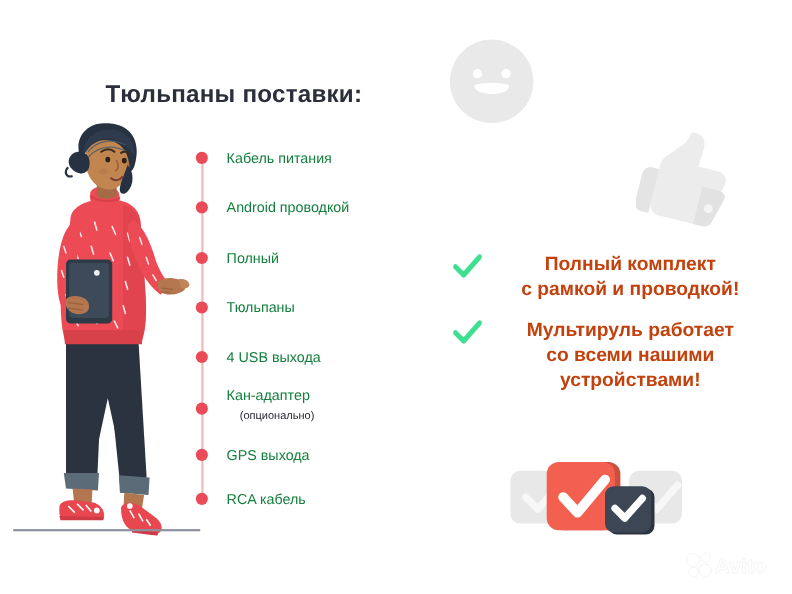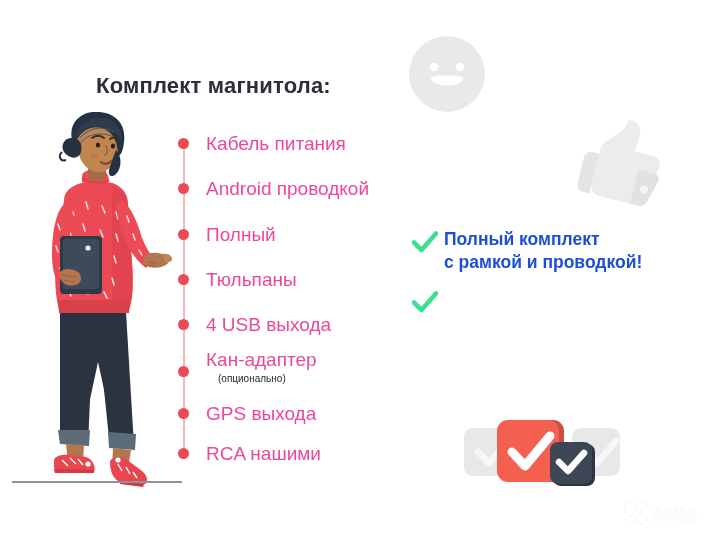--- a/index.html
+++ b/index.html
@@ -75,22 +75,22 @@
     top: 6px;
     width: 11px;
     height: 11px;
     border-radius: 50%;
     background: #ea4b57;
   }
   .kit-label {
     position: absolute;
     left: 28px;
     top: 0;
-    font-size: 19px;
-    color: #ec4899;
+    font-size: 13px;
+    color: #15803d;
     white-space: nowrap;
     line-height: 24px;
   }
   .kit-sub {
     position: absolute;
     left: 40px;
     top: 22px;
     font-size: 10px;
     color: #26272e;
     white-space: nowrap;
@@ -112,23 +112,24 @@
     position: absolute;
     left: 0;
     top: 2px;
     width: 26px;
     height: 24px;
   }
   .benefit-text {
     margin-left: 32px;
     font-size: 17.5px;
     font-weight: bold;
-    color: #1d4ed8;
+    color: #c2410c;
     line-height: 23px;
     white-space: pre-line;
+    text-align: center;
   }
 
   
   .badges {
     position: absolute;
     left: 462px;
     top: 412px;
     width: 160px;
     height: 78px;
   }
@@ -179,21 +180,21 @@
     <svg viewBox="0 0 92 100" width="92" height="100">
       <g transform="rotate(14 46 50)">
         <path d="M44 8c7 0 11 5 11 12l-1 17h18c7 0 11 5 9 12l-9 31c-2 6-6 9-12 9H31c-7 0-11-4-11-11V44c0-5 2-8 6-12l10-11c2-3 4-8 4-11 0-2 1-2 4-2z" fill="#ececec"></path>
         <path d="M20 48h-6c-5 0-8 3-8 8v25c0 5 3 8 8 8h6z" fill="#e4e4e4"></path>
         <path d="M62 54h16c4 0 7 3 6 7l-6 22c-1 4-4 6-8 6H62z" fill="#e2e2e2"></path>
         <circle cx="72" cy="72" r="4" fill="#f4f4f4"></circle>
       </g>
     </svg>
   </div>
 
-  <div class="page-title">Комплект магнитола:</div>
+  <div class="page-title">Тюльпаны поставки:</div>
 
   <div class="kit-list">
     <div class="kit-spine"></div>
 
     <div class="kit-item" style="top:0px">
       <span class="kit-dot"></span>
       <span class="kit-label">Кабель питания</span>
     </div>
 
     <div class="kit-item" style="top:45px">
@@ -222,21 +223,21 @@
       <span class="kit-sub">(опционально)</span>
     </div>
 
     <div class="kit-item" style="top:270px">
       <span class="kit-dot"></span>
       <span class="kit-label">GPS выхода</span>
     </div>
 
     <div class="kit-item" style="top:310px">
       <span class="kit-dot"></span>
-      <span class="kit-label">RCA нашими</span>
+      <span class="kit-label">RCA кабель</span>
     </div>
   </div>
 
   <div class="benefits">
 
     <div class="benefit">
       <span class="benefit-check">
         <svg viewBox="0 0 26 24" width="26" height="24">
           <path d="M2 12.5 L9.5 20 L24 3.5" fill="none" stroke="#3ee08f" stroke-width="4.6" stroke-linecap="round" stroke-linejoin="round"></path>
         </svg>
@@ -244,20 +245,23 @@
       <div class="benefit-text">Полный комплект
 с рамкой и проводкой!</div>
     </div>
 
     <div class="benefit">
       <span class="benefit-check">
         <svg viewBox="0 0 26 24" width="26" height="24">
           <path d="M2 12.5 L9.5 20 L24 3.5" fill="none" stroke="#3ee08f" stroke-width="4.6" stroke-linecap="round" stroke-linejoin="round"></path>
         </svg>
       </span>
+      <div class="benefit-text">Мультируль работает
+со всеми нашими
+устройствами!</div>
     </div>
   </div>
 
   <div class="badges">
     <svg viewBox="0 0 160 78" width="160" height="78">
 
       <g>
         <rect x="2" y="16" width="48" height="48" rx="9" fill="#e8e8e8"></rect>
         <path d="M16 40 L27 51 L46 29" fill="none" stroke="#f7f7f7" stroke-width="6.5" stroke-linecap="round" stroke-linejoin="round"></path>
       </g>

